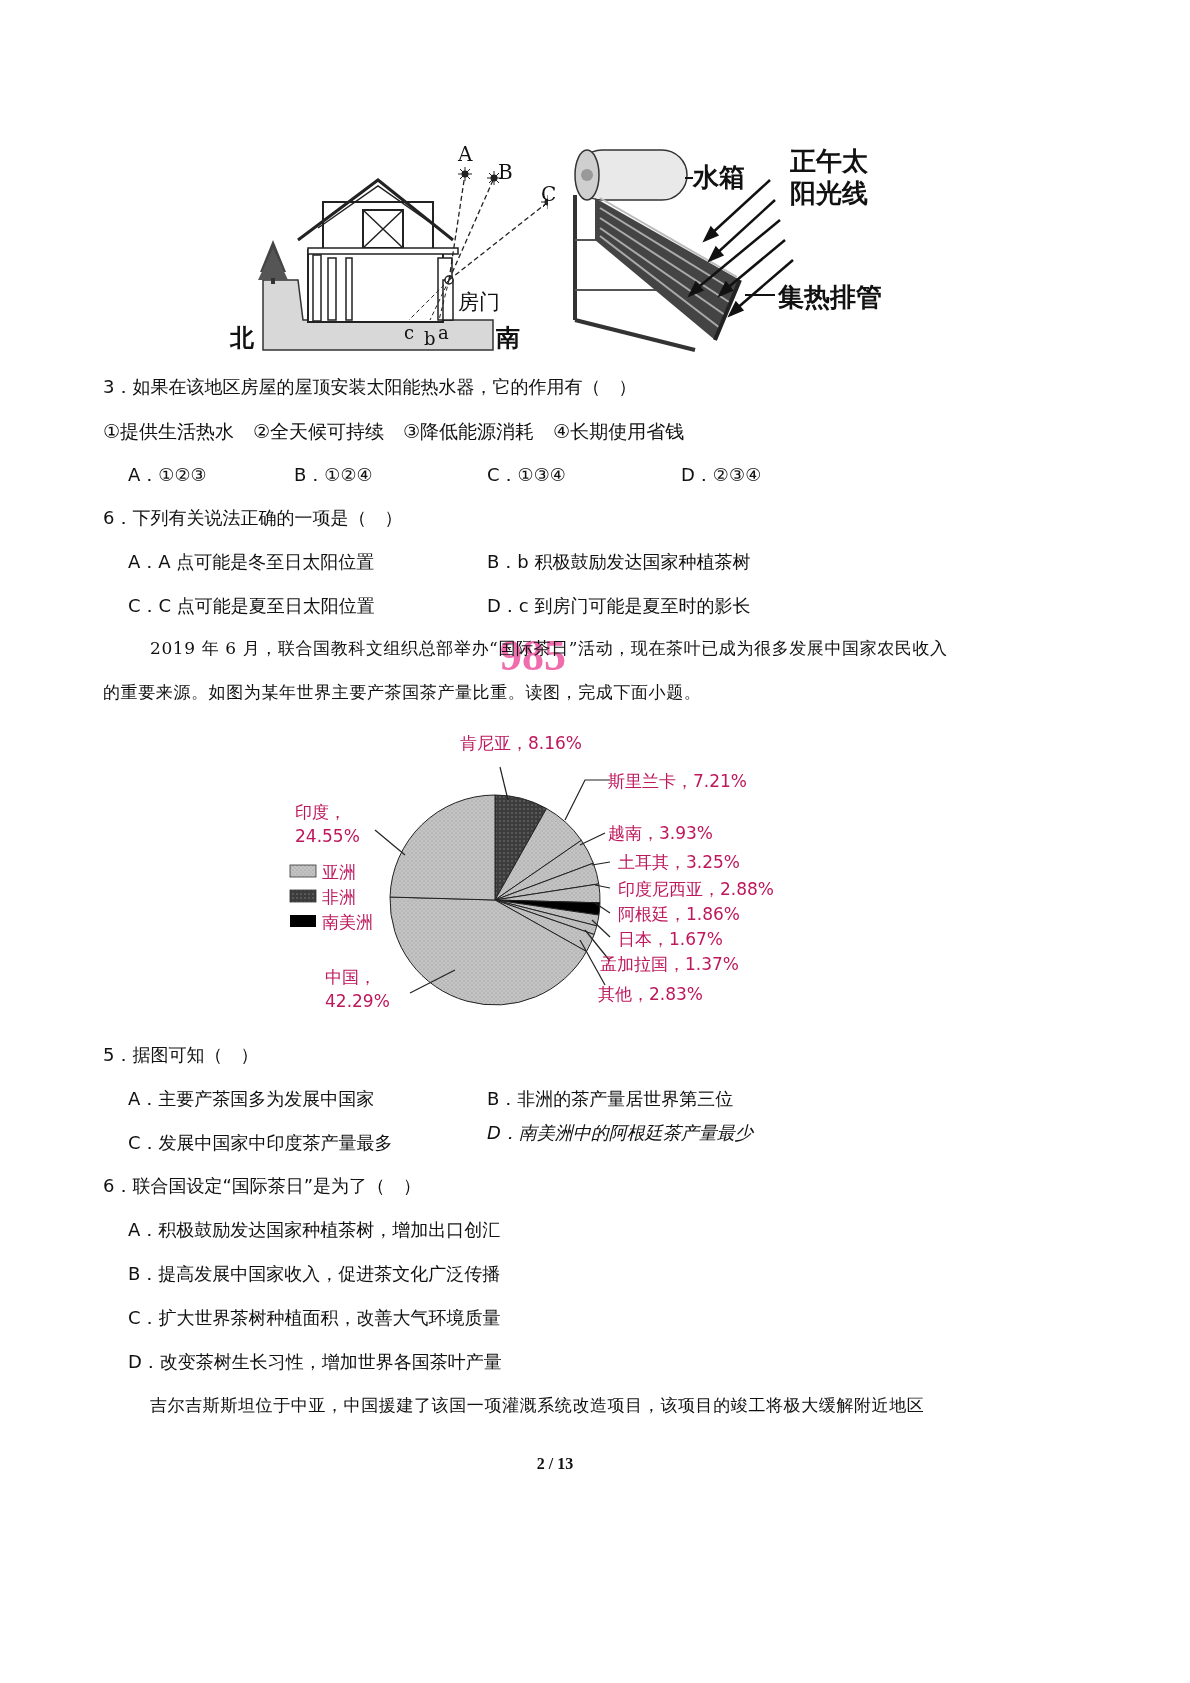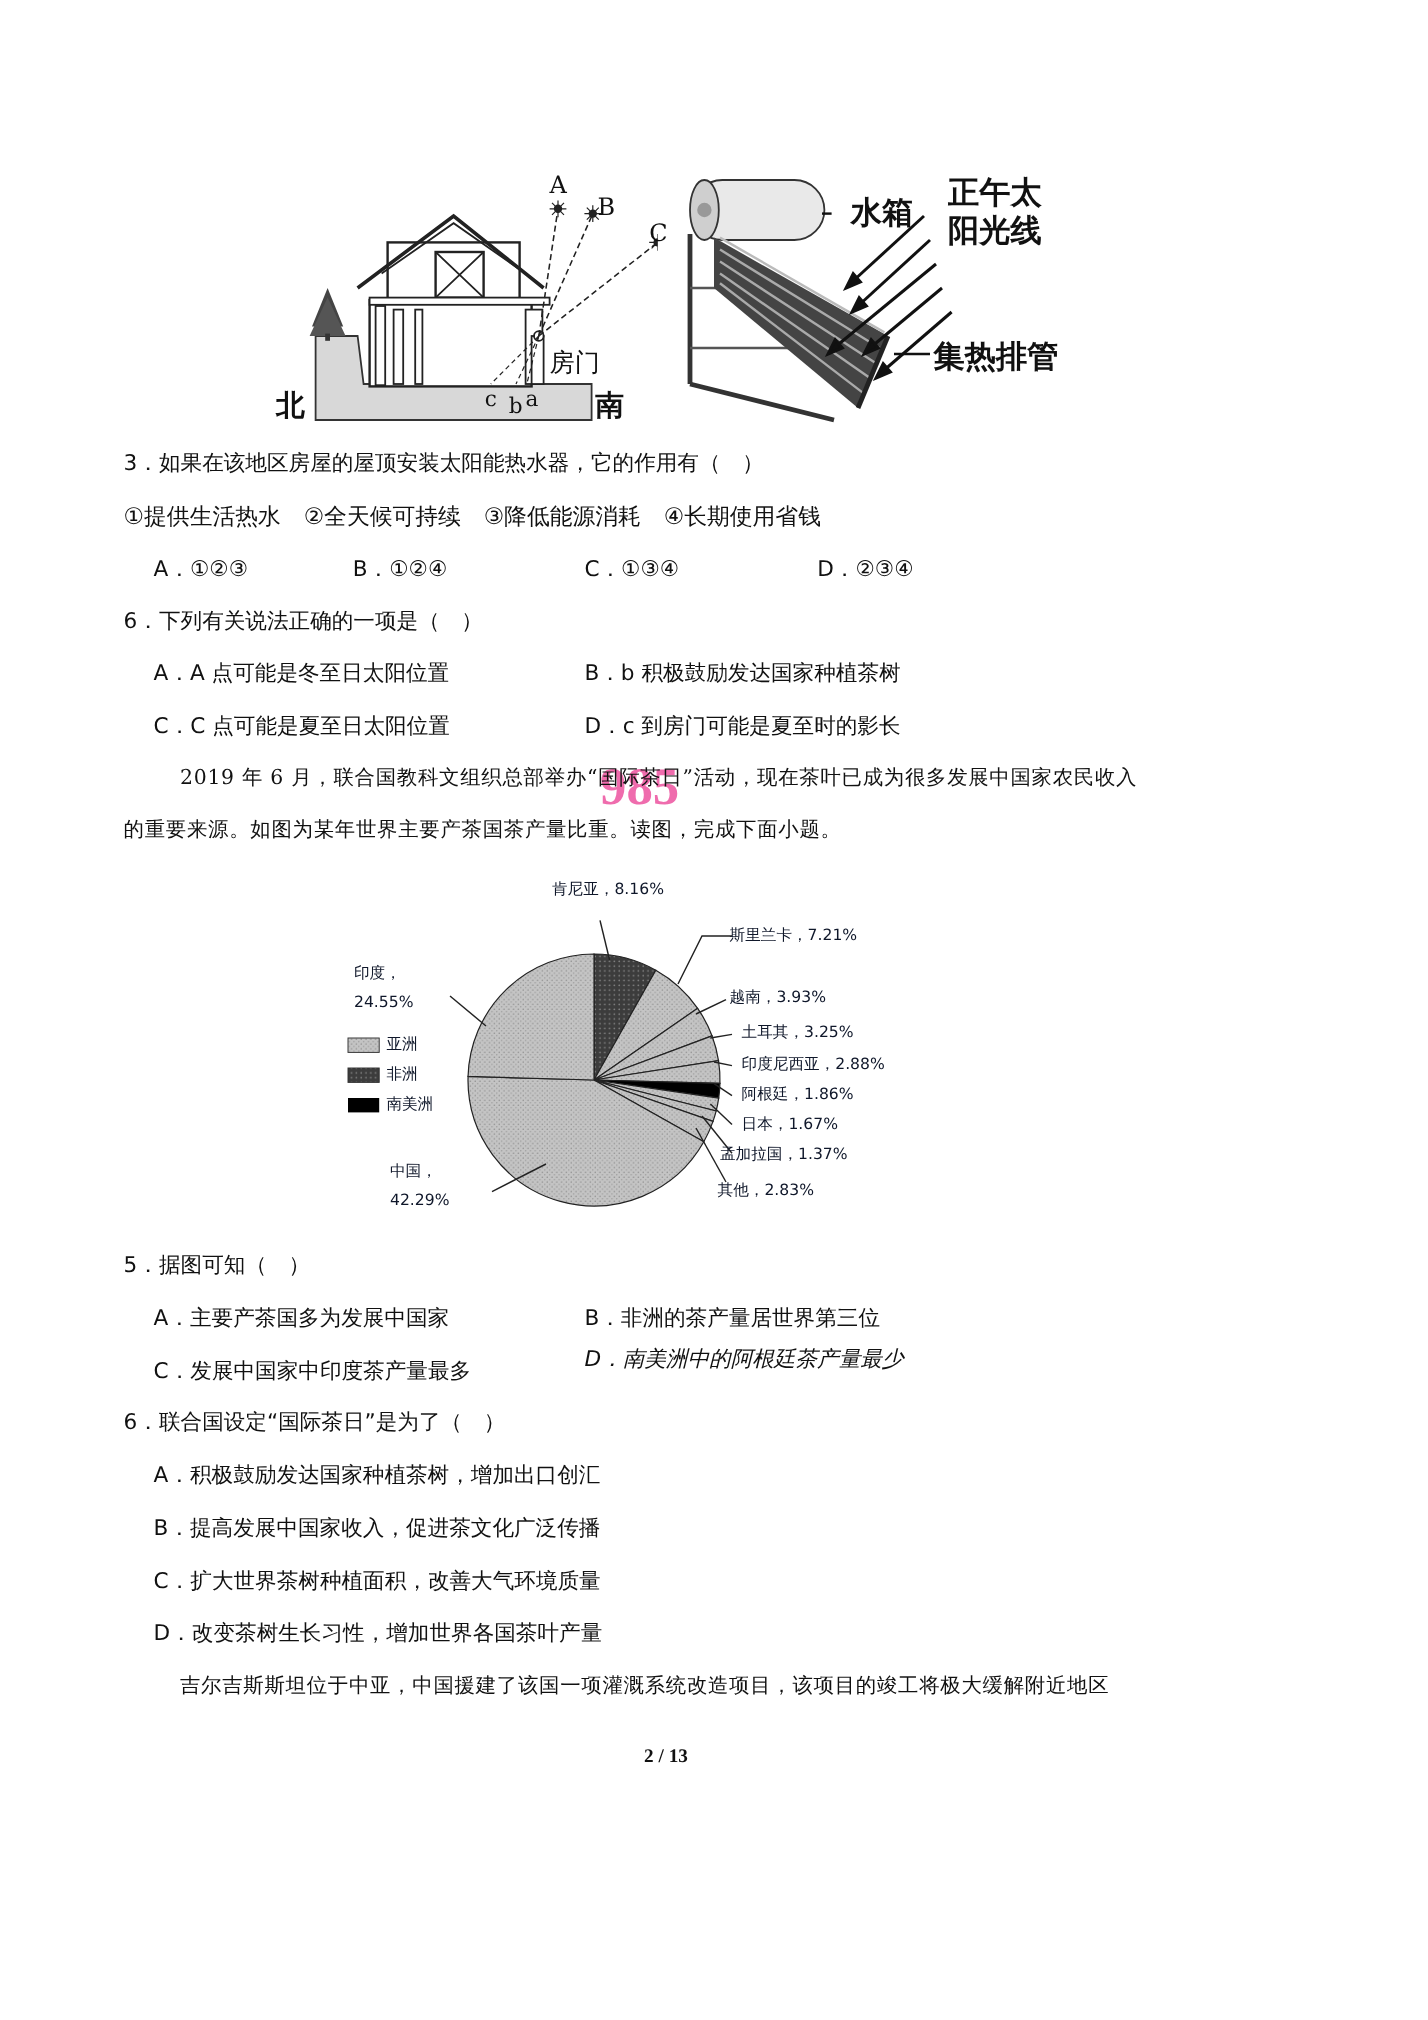--- a/index.html
+++ b/index.html
@@ -1,21 +1,21 @@
 <!DOCTYPE html>
 <html><head>
 <meta charset="utf-8">
 <style>
   html,body{margin:0;padding:0;background:#fff;}
   body{width:1190px;height:1683px;position:relative;overflow:hidden;font-family:"DejaVu Serif","Liberation Serif",serif;color:#111;}
   .abs{position:absolute;}
   .q{font-size:18px;line-height:24px;white-space:nowrap;font-family:"DejaVu Sans","Liberation Sans",sans-serif;}
   .para{font-size:17px;line-height:24px;white-space:nowrap;font-family:"DejaVu Serif","Liberation Serif",serif;letter-spacing:0.6px;}
   .lbl{font-family:"DejaVu Sans","Liberation Sans",sans-serif;font-weight:bold;color:#111;}
-  .pl{font-family:"DejaVu Sans","Liberation Sans",sans-serif;font-size:13px;color:#0f172a;white-space:nowrap;}
+  .pl{font-family:"DejaVu Sans","Liberation Sans",sans-serif;font-size:17px;color:#be185d;white-space:nowrap;}
   .footer{font-size:16px;font-weight:bold;font-family:"Liberation Serif","DejaVu Serif",serif;}
 </style>
 </head>
 <body>
 
 <div class="abs" style="left:228px;top:140px;width:320px;height:215px;">
   <svg width="320" height="215" viewBox="0 0 320 215">
 
     <path d="M35 140 L70 140 L75 180 L265 180 L265 210 L35 210 Z" fill="#d8d8d8" stroke="#333" stroke-width="1.5"></path>
 
@@ -101,21 +101,21 @@
       <line x1="215" y1="80" x2="130" y2="150"></line>
         <path d="M125 155 L137 150 L131 143 Z"></path>
       <line x1="220" y1="100" x2="160" y2="150"></line>
         <path d="M155 155 L167 150 L161 143 Z"></path>
       <line x1="228" y1="120" x2="170" y2="170"></line>
         <path d="M165 175 L177 170 L171 163 Z"></path>
     </g>
     <line x1="120" y1="38" x2="128" y2="38" stroke="#111" stroke-width="2"></line>
     <line x1="180" y1="155" x2="210" y2="155" stroke="#111" stroke-width="2"></line>
   </svg>
-  <span class="abs lbl" style="left:144px;top:20px;font-size:26px;">水箱</span>
+  <span class="abs lbl" style="left:128px;top:20px;font-size:26px;">水箱</span>
   <span class="abs lbl" style="left:225px;top:5px;font-size:26px;line-height:32px;">
     <span>正午太</span><br>
     <span>阳光线</span>
   </span>
   <span class="abs lbl" style="left:213px;top:140px;font-size:26px;">集热排管</span>
 </div>
 
 <div class="abs q" style="left:103px;top:375px;">3．如果在该地区房屋的屋顶安装太阳能热水器，它的作用有（　）</div>
 <div class="abs q" style="left:103px;top:419px;font-size:19px;">①提供生活热水　②全天候可持续　③降低能源消耗　④长期使用省钱</div>
 <div class="abs q" style="left:128px;top:463px;">A．①②③</div>

